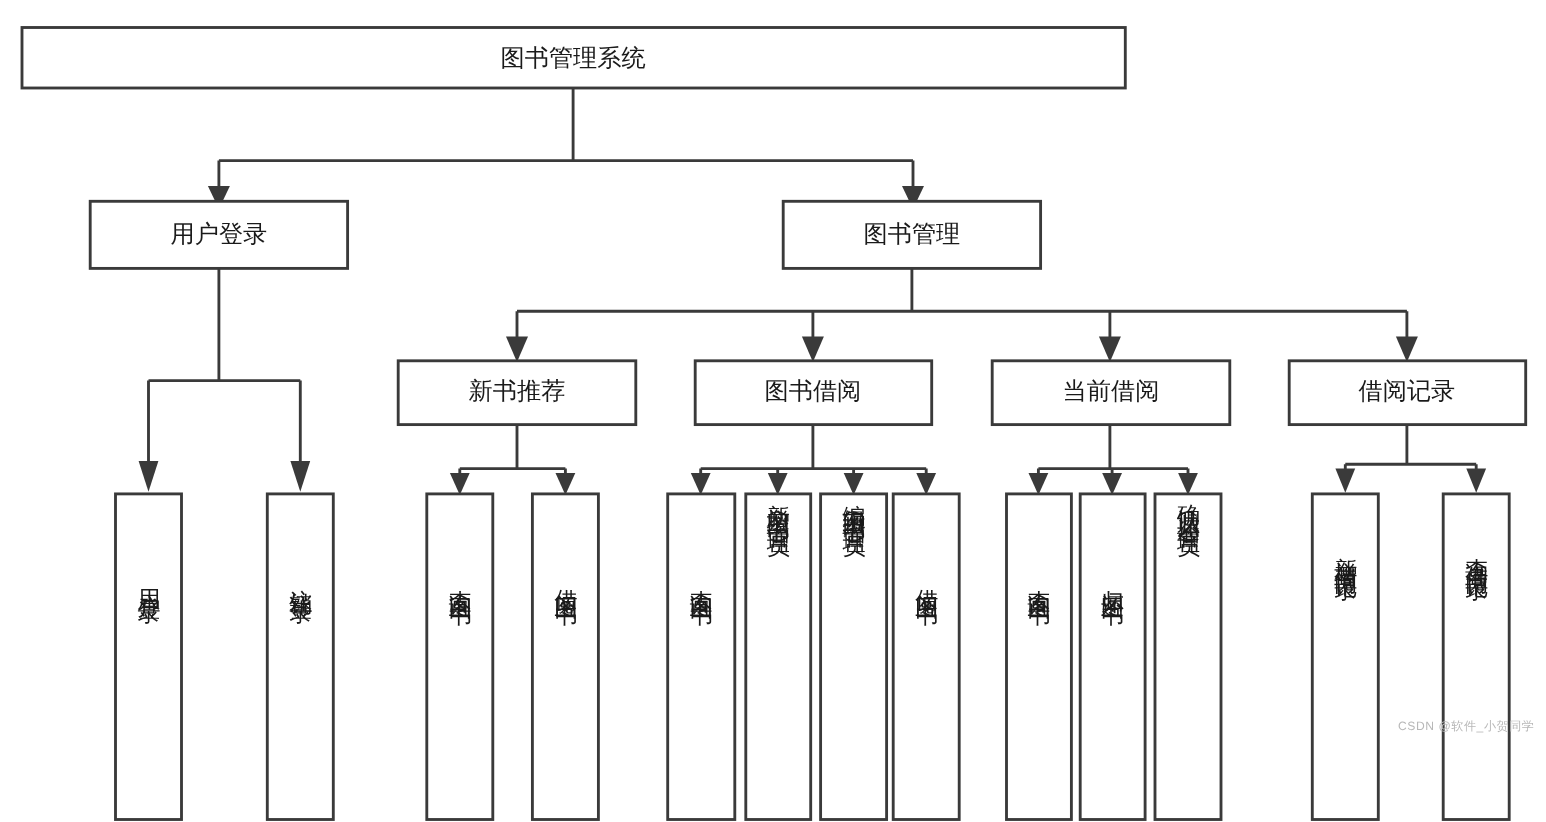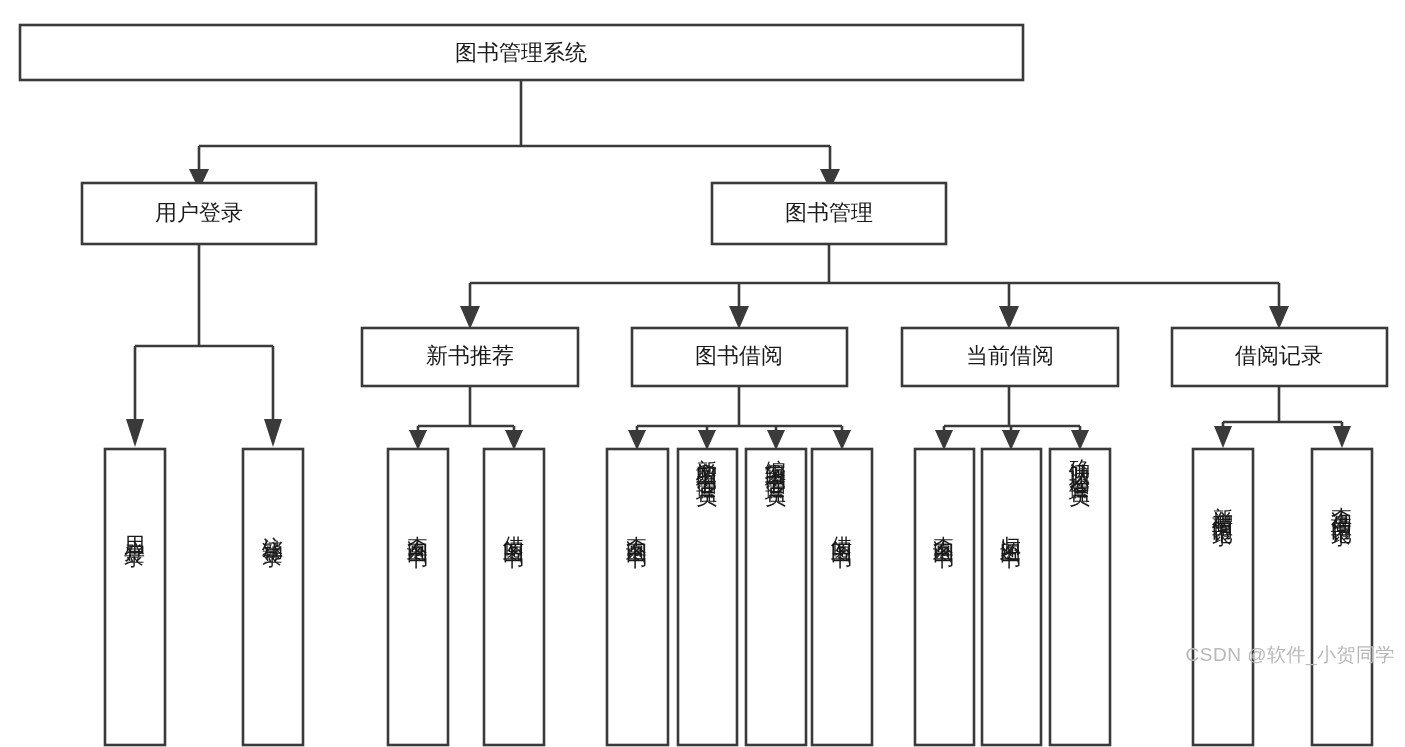--- a/index.html
+++ b/index.html
@@ -55,21 +55,21 @@
     fill: #1a1a1a;
     text-anchor: middle;
     writing-mode: vertical-rl;
     letter-spacing: 4px;
   }
   .watermark {
     position: absolute;
     right: 10px;
     bottom: 6px;
     font-family: "Liberation Sans", sans-serif;
-    font-size: 19px;
+    font-size: 11px;
     color: #b8b8b8;
     white-space: nowrap;
     letter-spacing: 0.5px;
     user-select: none;
   }
 </style>
 </head>
 <body>
 
 <div id="diagram-root">

